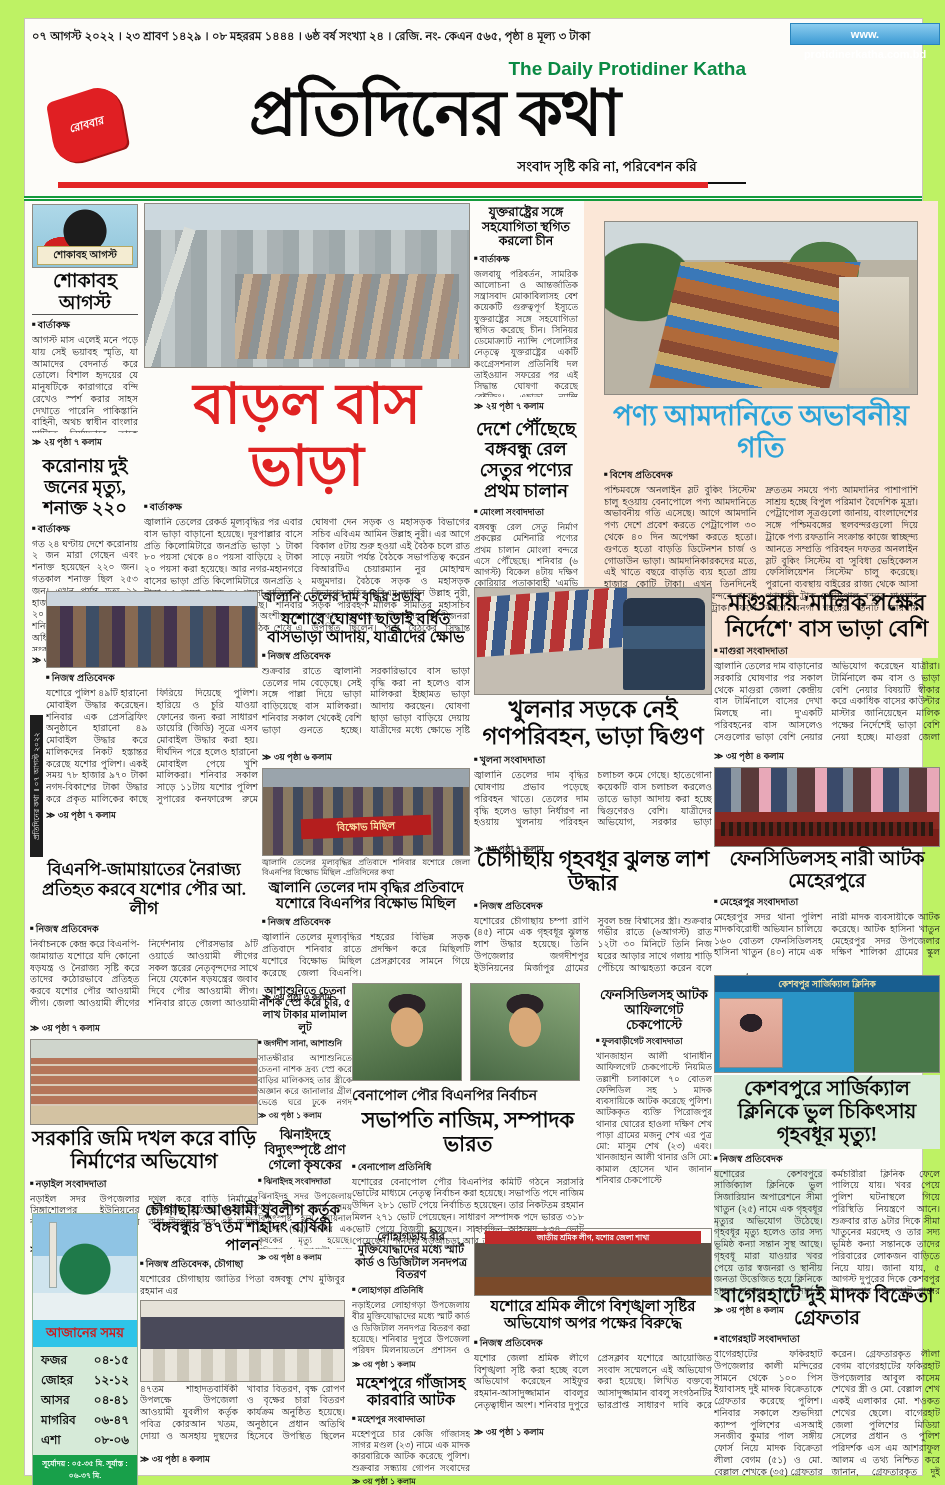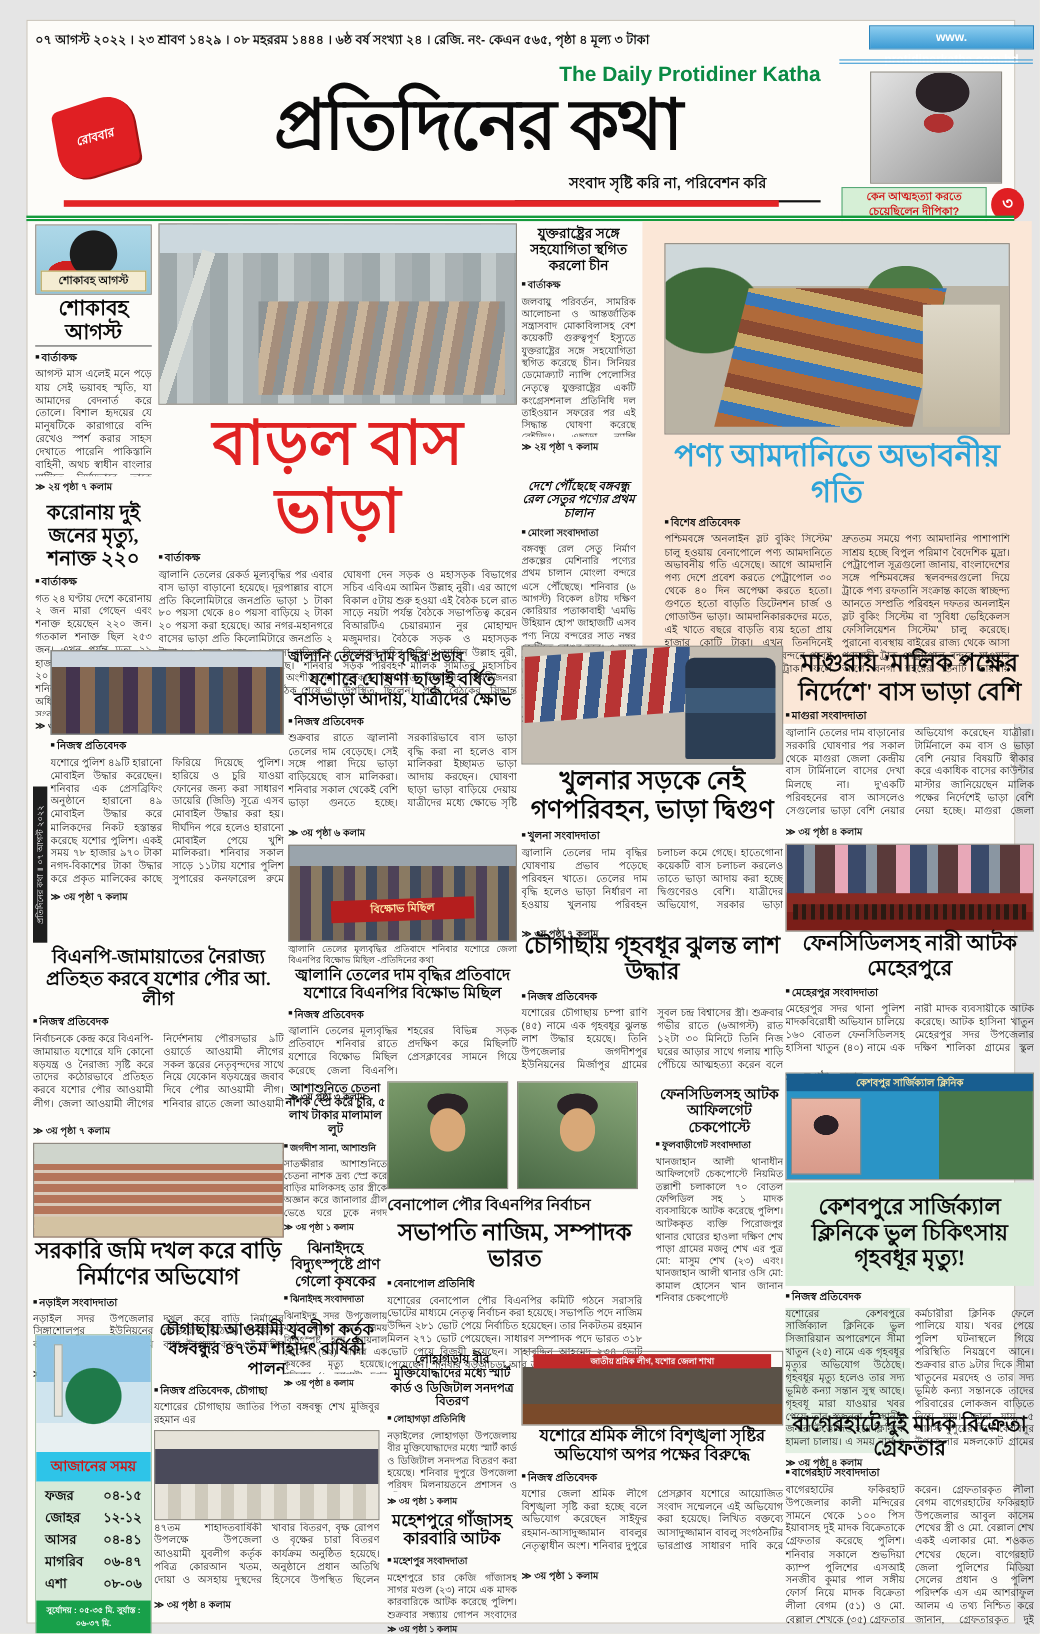--- a/index.html
+++ b/index.html
@@ -1,17 +1,17 @@
 <!DOCTYPE html>
 <html><head>
 <meta charset="utf-8">
 <style>
   html,body{margin:0;padding:0;}
   body{background:#d8d4cc;font-family:"Liberation Sans",sans-serif;}
-  .page{position:relative;width:945px;height:1485px;background:#e5e5e5;overflow:hidden;}
+  .page{position:relative;width:945px;height:1485px;background:#bef264;overflow:hidden;}
   .frame{position:absolute;left:24px;top:18px;width:897px;height:1456px;background:#fdfcf9;border:1px solid #c9c4ba;}
   .abs{position:absolute;}
   .hl{font-family:"Liberation Serif",serif;font-weight:700;color:#0a0a0a;text-align:center;line-height:1.16;margin:2px 0;}
   .hl-red{color:#e02222;}
   .hl-blue{color:#2da3d8;}
   .kick{font-family:"Liberation Serif",serif;font-weight:700;text-align:left;color:#111;}
   .bl{font-weight:700;font-size:9.5px;color:#111;margin:3px 0 2px 0;}
   .bl::before{content:"■ ";font-size:6.5px;vertical-align:2px;}
   .bt{font-size:9.2px;line-height:1.28;text-align:justify;color:#1c1c1c;overflow:hidden;}
   .c2{column-count:2;column-gap:9px;}
@@ -32,25 +32,20 @@
   <div class="abs" style="left:790px;top:23px;width:148px;height:20px;background:linear-gradient(180deg,#8ccdef,#3d9bd4);border:1px solid #2a85bd;color:#fff;font-weight:700;font-size:11px;text-align:center;line-height:20px;">www. protidinerkatha.com.bd</div>
 
   <div class="abs" style="left:50px;top:92px;width:74px;height:66px;background:#e01f23;transform:rotate(-18deg) skewX(-8deg);border-radius:6px 28px 6px 28px;box-shadow:2px 2px 0 #9e1414;">
     <span style="display:block;transform:rotate(3deg);color:#fff;font-weight:700;font-size:11px;text-align:center;margin-top:24px;">রোববার</span>
   </div>
   <div class="abs" style="left:120px;top:64px;width:628px;font-family:'Liberation Serif',serif;font-weight:700;font-size:64px;color:#0b0b0b;text-align:center;white-space:nowrap;letter-spacing:-2px;">প্রতিদিনের কথা</div>
   <div class="abs" style="left:430px;top:58px;width:316px;text-align:right;font-size:19px;font-weight:700;color:#0a8a44;">The Daily Protidiner Katha</div>
   <div class="abs" style="left:468px;top:156px;width:278px;text-align:center;font-size:13.5px;font-weight:700;color:#111;border-bottom:2px solid #111;padding-bottom:3px;">সংবাদ সৃষ্টি করি না, পরিবেশন করি</div>
   <div class="abs" style="left:58px;top:182px;width:650px;height:6px;background:#e32526;"></div>
 
-  <div class="abs" style="left:763px;top:54px;width:176px;height:142px;border-top:4px double #3a9ad4;">
-    <div class="ph abs" style="left:28px;top:7px;width:118px;height:100px;background:radial-gradient(ellipse 40px 30px at 55% 18%,#2a2226 60%,transparent 62%),radial-gradient(ellipse 22px 14px at 52% 46%,#b03030 60%,transparent 63%),linear-gradient(135deg,#e3e3e3 0%,#bdbdbd 45%,#8f8f8f 100%);"></div>
-    <div class="abs" style="left:2px;top:112px;width:130px;height:32px;background:#d6efd6;border:1px solid #57a877;color:#d01818;font-weight:700;font-size:10px;text-align:center;line-height:1.3;padding-top:2px;">কেন আত্মহত্যা করতে চেয়েছিলেন দীপিকা?</div>
-    <div class="abs" style="left:138px;top:113px;width:30px;height:30px;background:#e01f23;border-radius:50%;color:#fff;font-weight:700;font-size:15px;text-align:center;line-height:30px;">৩</div>
-  </div>
 
   <div class="abs" style="left:24px;top:196px;width:898px;height:5px;background:linear-gradient(180deg,#149a3c 0 2px,#fff 2px 3px,#149a3c 3px 5px);"></div>
 
   <section class="sec" style="left:32px;top:204px;width:106px;">
     <div class="ph" style="height:62px;background:radial-gradient(circle 22px at 50% 42%,#1c1c1c 96%,transparent),radial-gradient(ellipse 26px 16px at 28% 70%,#d02020 70%,transparent 72%),linear-gradient(180deg,#aed8e8,#8fc4da);">
       <div class="abs" style="left:4px;bottom:2px;right:4px;background:#f4ecd2;border:1px solid #b8a860;color:#111;font-weight:700;font-size:10px;text-align:center;">শোকাবহ আগস্ট</div>
     </div>
     <h2 class="hl rule" style="font-size:19px;">শোকাবহ আগস্ট</h2>
     <div class="bl">বার্তাকক্ষ</div>
     <div class="bt" style="max-height:98px;">আগস্ট মাস এলেই মনে পড়ে যায় সেই ভয়াবহ স্মৃতি, যা আমাদের বেদনার্ত করে তোলে। বিশাল হৃদয়ের যে মানুষটিকে কারাগারে বন্দি রেখেও স্পর্শ করার সাহস দেখাতে পারেনি পাকিস্তানি বাহিনী, অথচ স্বাধীন বাংলার মাটিতে নির্মমভাবে তাকে জীবন দিতে হয়েছে। জাতির পিতা বঙ্গবন্ধু শেখ মুজিবুর রহমানকে হারানোর সেই</div>
@@ -70,21 +65,21 @@
     <div class="bl">বার্তাকক্ষ</div>
     <div class="bt c2" style="max-height:118px;">জ্বালানি তেলের রেকর্ড মূল্যবৃদ্ধির পর এবার বাস ভাড়া বাড়ানো হয়েছে। দূরপাল্লার বাসে প্রতি কিলোমিটারে জনপ্রতি ভাড়া ১ টাকা ৮০ পয়সা থেকে ৪০ পয়সা বাড়িয়ে ২ টাকা ২০ পয়সা করা হয়েছে। আর নগর-মহানগরে বাসের ভাড়া প্রতি কিলোমিটারে জনপ্রতি ২ টাকা ১৫ পয়সা থেকে ৩৫ পয়সা বাড়িয়ে ২ টাকা ৫০ পয়সা করা হয়েছে। শনিবার বনানীতে বিআরটিএর কার্যালয়ে অংশীজনের সঙ্গে বাস ভাড়া পুনর্নির্ধারণী বৈঠক শেষে এ ঘোষণা দেন সড়ক ও মহাসড়ক বিভাগের সচিব এবিএম আমিন উল্লাহ নুরী। এর আগে বিকাল ৫টায় শুরু হওয়া এই বৈঠক চলে রাত সাড়ে নয়টা পর্যন্ত বৈঠকে সভাপতিত্ব করেন বিআরটিএ চেয়ারম্যান নুর মোহাম্মদ মজুমদার। বৈঠকে সড়ক ও মহাসড়ক বিভাগের সচিব এবিএম আমিন উল্লাহ নুরী, সড়ক পরিবহণ মালিক সমিতির মহাসচিব খন্দকার এনায়েত উল্লাহসহ অংশীজনরা উপস্থিত ছিলেন। পরে বৈঠকের সিদ্ধান্ত জানাতে ব্রিফিংয়ে আসেন সড়ক ও মহাসড়ক বিভাগের সচিব এবিএম আমিন উল্লাহ নুরী এবং বিআরটিএ চেয়ারম্যান নুর মোহাম্মদ মজুমদার। বিআরটিএ চেয়ারম্যান নুর মোহাম্মদ মজুমদার বলেন, জ্বালানি তেলের দাম বৃদ্ধির ফলে আমরা আজ বাস ভাড়া পুনর্নির্ধারণী বৈঠক করেছি। পাশাপাশি আমদানি ব্যয় বাড়ায় বাসের বিভিন্ন সামগ্রীর মূল্যবৃদ্ধির কারণেও বাস মালিকদের কিছু দাবি ছিল। বৈঠকে সবার আলোচনা পর্যালোচনার ভিত্তিতে এই সিদ্ধান্তে উপনীত হয়েছি যে, এখন থেকে মহানগর পর্যায়ে কিলোমিটারে বাসে ২.৫০</div>
     <div class="jp">৩য় পৃষ্ঠা ৭ কলাম</div>
   </section>
 
   <section class="sec" style="left:474px;top:203px;width:104px;">
     <h2 class="hl" style="font-size:12.5px;">যুক্তরাষ্ট্রের সঙ্গে সহযোগিতা স্থগিত করলো চীন</h2>
     <div class="bl" style="font-size:8.8px;">বার্তাকক্ষ</div>
     <div class="bt" style="font-size:8.8px;max-height:128px;">জলবায়ু পরিবর্তন, সামরিক আলোচনা ও আন্তর্জাতিক সন্ত্রাসবাদ মোকাবিলাসহ বেশ কয়েকটি গুরুত্বপূর্ণ ইস্যুতে যুক্তরাষ্ট্রের সঙ্গে সহযোগিতা স্থগিত করেছে চীন। সিনিয়র ডেমোক্র্যাট ন্যান্সি পেলোসির নেতৃত্বে যুক্তরাষ্ট্রের একটি কংগ্রেসশনাল প্রতিনিধি দল তাইওয়ান সফরের পর এই সিদ্ধান্ত ঘোষণা করেছে বেইজিং। এছাড়া ন্যান্সি পেলোসি ও তার পরিবারের উপর নিষেধাজ্ঞার ঘোষণাও দিয়েছে</div>
     <div class="jp">২য় পৃষ্ঠা ৭ কলাম</div>
-    <h2 class="hl" style="font-size:11px;margin-top:22px;font-style:italic;">দেশে পৌঁছেছে বঙ্গবন্ধু রেল সেতুর পণ্যের প্রথম চালান</h2>
+    <h2 class="hl" style="font-size:18px;margin-top:5px;">দেশে পৌঁছেছে বঙ্গবন্ধু রেল সেতুর পণ্যের প্রথম চালান</h2>
     <div class="bl" style="font-size:8.8px;">মোংলা সংবাদদাতা</div>
     <div class="bt" style="font-size:8.8px;max-height:150px;">বঙ্গবন্ধু রেল সেতু নির্মাণ প্রকল্পের মেশিনারি পণ্যের প্রথম চালান মোংলা বন্দরে এসে পৌঁছেছে। শনিবার (৬ আগস্ট) বিকেল ৪টায় দক্ষিণ কোরিয়ার পতাকাবাহী 'এমভি উহিয়ান হোপ' জাহাজটি এসব পণ্য নিয়ে বন্দরের সাত নম্বর জেটিতে নোঙর করে। এ সময় বন্দরের ঊর্ধ্বতন কর্মকর্তাসহ জাহাজটির সংশ্লিষ্ট প্রতিনিধিরা উপস্থিত ছিলেন। মোংলা বন্দর কর্তৃপক্ষের হারবার মাস্টার কমান্ডার শেখ ফখর উদ্দিন বলেন, 'বঙ্গবন্ধু শেখ মুজিব রেলওয়ে সেতুর কাঠামোর মেশিনারি পণ্যের প্রথম</div>
     <div class="jp">৩য় পৃষ্ঠা ৬ কলাম</div>
   </section>
 
   <section class="sec" style="left:584px;top:201px;width:354px;background:#fbe7d7;padding:20px;box-sizing:border-box;">
     <div class="ph" style="height:172px;background:radial-gradient(ellipse 70px 55px at 12% 35%,#3f6b3a 70%,transparent 72%),radial-gradient(ellipse 50px 40px at 70% 28%,#4c7a46 70%,transparent 72%),linear-gradient(180deg,#cfd8da 0 22%,#b9b3a4 22% 100%);">
       <div class="abs" style="left:60px;top:40px;width:180px;bottom:6px;background:repeating-linear-gradient(12deg,#b06a3a 0 13px,#3a78b8 13px 24px,#c8a868 24px 36px,#8a4a32 36px 48px);transform:skewX(-14deg);"></div>
       <div class="abs" style="right:8px;top:55px;width:70px;bottom:6px;background:linear-gradient(180deg,#ded8c8,#c2b8a2);"></div>
     </div>
@@ -146,21 +141,21 @@
     <div class="bl">মেহেরপুর সংবাদদাতা</div>
     <div class="bt c2" style="max-height:58px;">মেহেরপুর সদর থানা পুলিশ মাদকবিরোধী অভিযান চালিয়ে ১৬০ বোতল ফেনসিডিলসহ হাসিনা খাতুন (৪০) নামে এক নারী মাদক ব্যবসায়ীকে আটক করেছে। আটক হাসিনা খাতুন মেহেরপুর সদর উপজেলার দক্ষিণ শালিকা গ্রামের স্কুল পাড়ার আব্দুল মালেকের স্ত্রী। শুক্রবার দিবাগত মধ্যরাতে অভিযান চালিয়ে তাকে আটক করলেও আজ শনিবার দুপুরে মেহেরপুর সদর থানার ভারপ্রাপ্ত ওসি মহম্মদ মেজবাহ উদ্দিন আহমেদ সংবাদ মাধ্যমকে বিষয়টি নিশ্চিত করে</div>
     <div class="jp">৩য় পৃষ্ঠা ৩ কলাম</div>
   </section>
 
   <section class="sec" style="left:714px;top:975px;width:226px;">
     <div class="ph" style="height:96px;background:linear-gradient(90deg,#2a94c6 0 62%,#49784a 62% 100%);">
       <div class="abs" style="left:0;top:0;right:0;height:16px;background:#185e90;color:#fde9a8;font-weight:700;font-size:9px;text-align:center;line-height:16px;">কেশবপুর সার্জিক্যাল ক্লিনিক</div>
       <div class="abs" style="left:4px;top:22px;width:62px;bottom:4px;background:radial-gradient(ellipse 20px 16px at 50% 35%,#2a2026 55%,transparent 58%),linear-gradient(180deg,#e8b4a4,#d89a8a);border:1px solid #888;"></div>
     </div>
-    <h2 class="hl" style="font-size:20px;background:#d9ecd9;padding:12px;">কেশবপুরে সার্জিক্যাল ক্লিনিকে ভুল চিকিৎসায় গৃহবধূর মৃত্যু!</h2>
+    <h2 class="hl" style="font-size:20px;background:#d9ecd9;padding:2px;">কেশবপুরে সার্জিক্যাল ক্লিনিকে ভুল চিকিৎসায় গৃহবধূর মৃত্যু!</h2>
     <div class="bl">নিজস্ব প্রতিবেদক</div>
     <div class="bt c2" style="max-height:132px;background:linear-gradient(90deg,#e2efe2 0 50%,transparent 50%);">যশোরের কেশবপুরে সার্জিক্যাল ক্লিনিকে ভুল সিজারিয়ান অপারেশনে সীমা খাতুন (২৫) নামে এক গৃহবধূর মৃত্যুর অভিযোগ উঠেছে। গৃহবধূর মৃত্যু হলেও তার সদ্য ভূমিষ্ঠ কন্যা সন্তান সুস্থ আছে। গৃহবধূ মারা যাওয়ার খবর পেয়ে তার স্বজনরা ও স্থানীয় জনতা উত্তেজিত হয়ে ক্লিনিকে হামলা চালায়। এ সময় নার্স ও কর্মচারীরা ক্লিনিক ফেলে পালিয়ে যায়। খবর পেয়ে পুলিশ ঘটনাস্থলে গিয়ে পরিস্থিতি নিয়ন্ত্রণে আনে। শুক্রবার রাত ৯টার দিকে সীমা খাতুনের মরদেহ ও তার সদ্য ভূমিষ্ঠ কন্যা সন্তানকে তাদের পরিবারের লোকজন বাড়িতে নিয়ে যায়। জানা যায়, ৫ আগস্ট দুপুরের দিকে কেশবপুর উপজেলার মঙ্গলকোট গ্রামের সহিদুল ইসলামের স্ত্রী সীমা খাতুনের প্রসব যন্ত্রণা শুরু হলে তাকে স্থানীয় সার্জিক্যাল ক্লিনিকে ভর্তি করা হয়। এরপর চুক্তিপত্রের মাধ্যমে সন্ধ্যার দিকে গৃহবধূ সীমাকে অপারেশনের জন্য থিয়েটারে নিয়ে সিজারিয়ান অপারেশন করা হয়। ভুল অপারেশনে তার মৃত্যু হয়েছে</div>
     <div class="jp">৩য় পৃষ্ঠা ৪ কলাম</div>
   </section>
 
   <section class="sec" style="left:714px;top:1283px;width:226px;">
     <h2 class="hl" style="font-size:19px;">বাগেরহাটে দুই মাদক বিক্রেতা গ্রেফতার</h2>
     <div class="bl">বাগেরহাট সংবাদদাতা</div>
     <div class="bt c2" style="max-height:132px;">বাগেরহাটের ফকিরহাট উপজেলার কালী মন্দিরের সামনে থেকে ১০০ পিস ইয়াবাসহ দুই মাদক বিক্রেতাকে গ্রেফতার করেছে পুলিশ। শনিবার সকালে শুভদিয়া ক্যাম্প পুলিশের এসআই সনজীব কুমার পাল সঙ্গীয় ফোর্স নিয়ে মাদক বিক্রেতা লীলা বেগম (৫১) ও মো. বেল্লাল শেখকে (৩৫) গ্রেফতার করেন। গ্রেফতারকৃত লীলা বেগম বাগেরহাটের ফকিরহাট উপজেলার আবুল কাসেম শেখের স্ত্রী ও মো. বেল্লাল শেখ একই এলাকার মো. শওকত শেখের ছেলে। বাগেরহাট জেলা পুলিশের মিডিয়া সেলের প্রধান ও পুলিশ পরিদর্শক এস এম আশরাফুল আলম এ তথ্য নিশ্চিত করে জানান, গ্রেফতারকৃত দুই মাদক বিক্রেতার নামে মাদকদ্রব্য নিয়ন্ত্রণ আইনে মামলা দিয়ে দুপুরে বাগেরহাট আদালতে পাঠালে বিচারক তাদের কারাগারের প্রেরণের নির্দেশ দেন।</div>
   </section>

